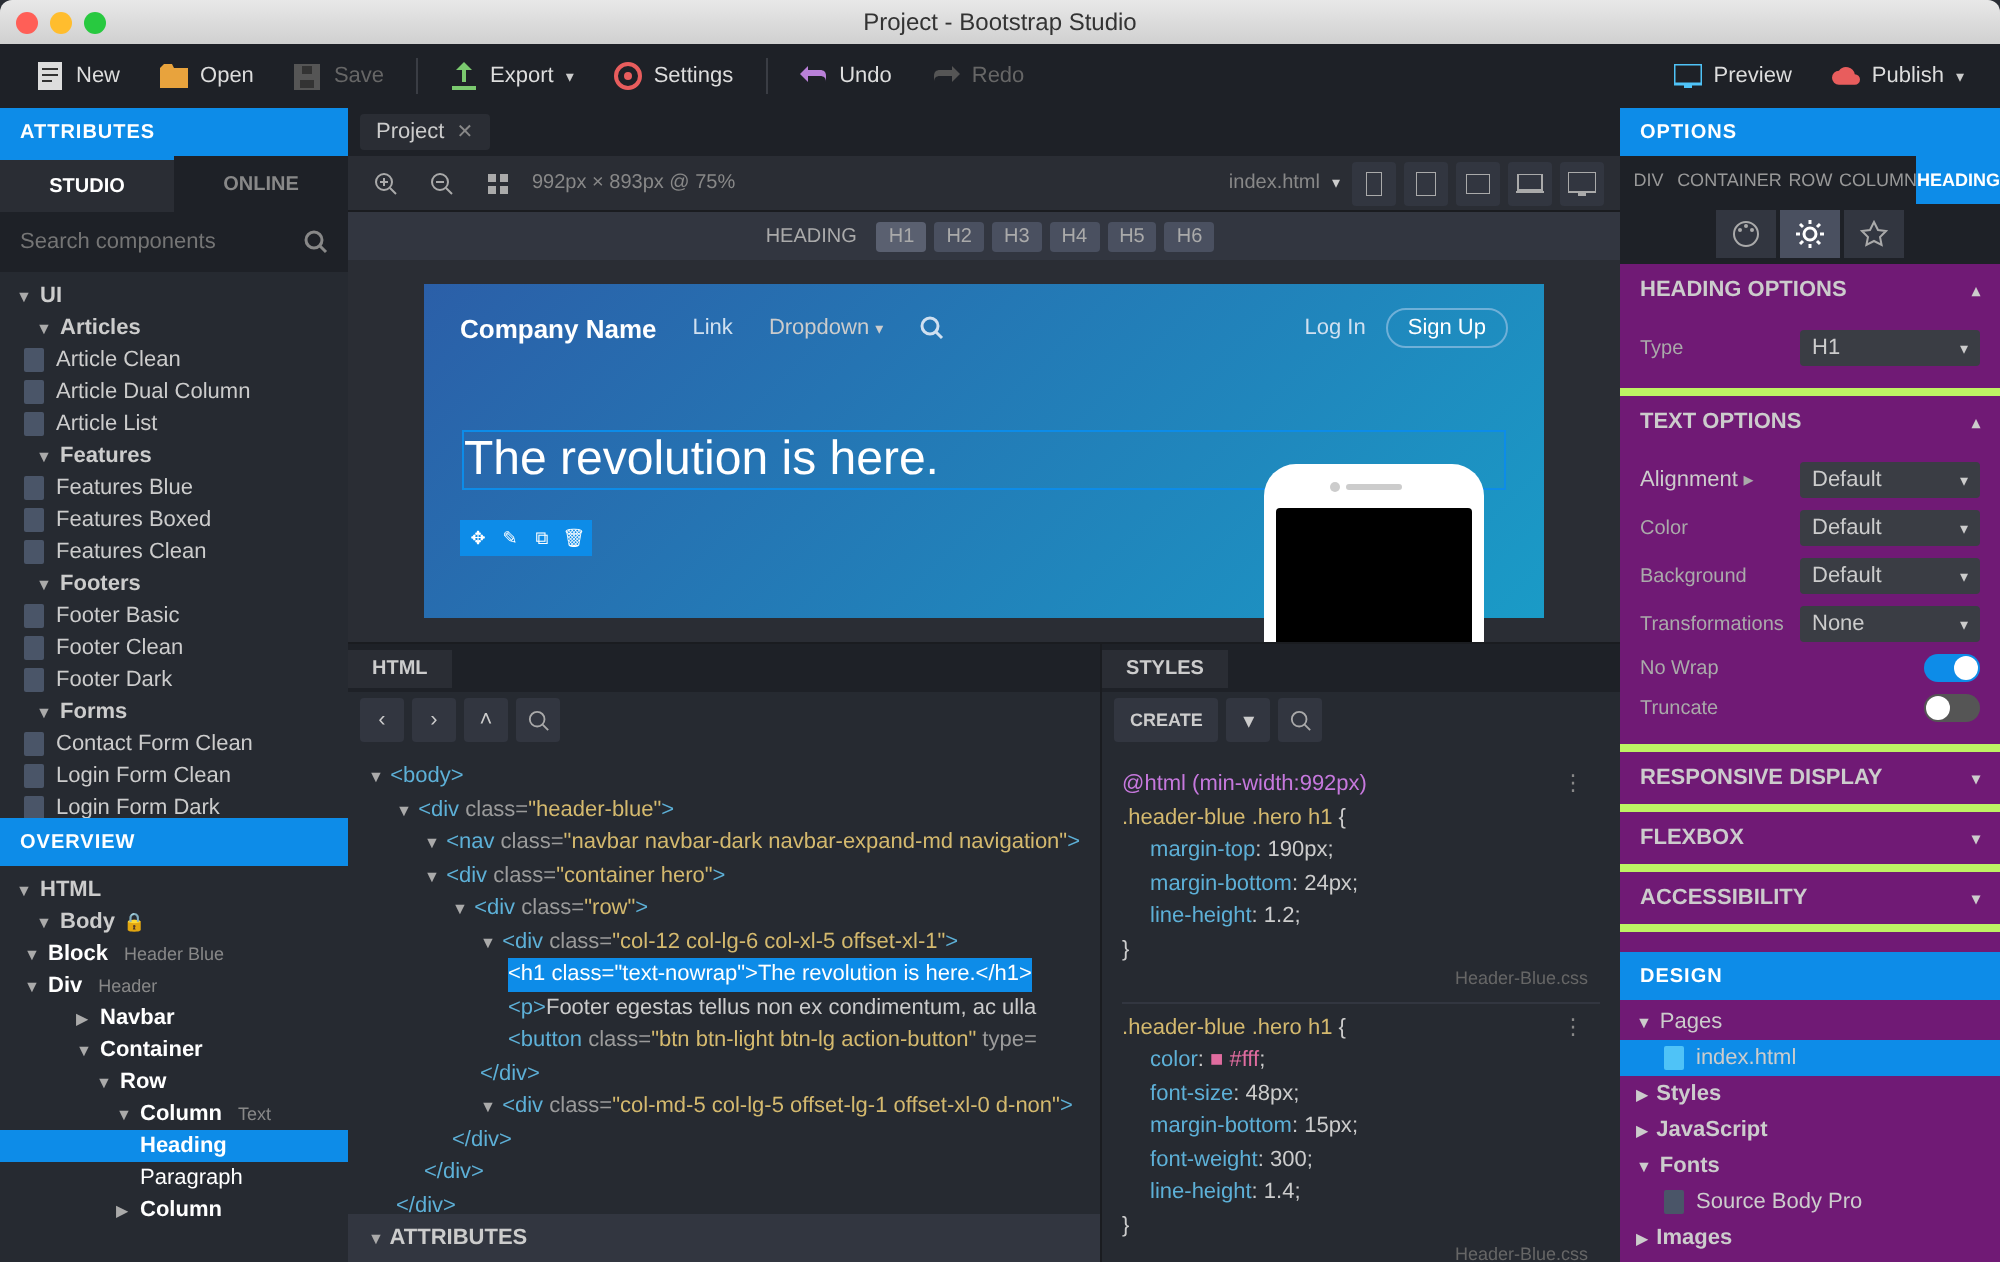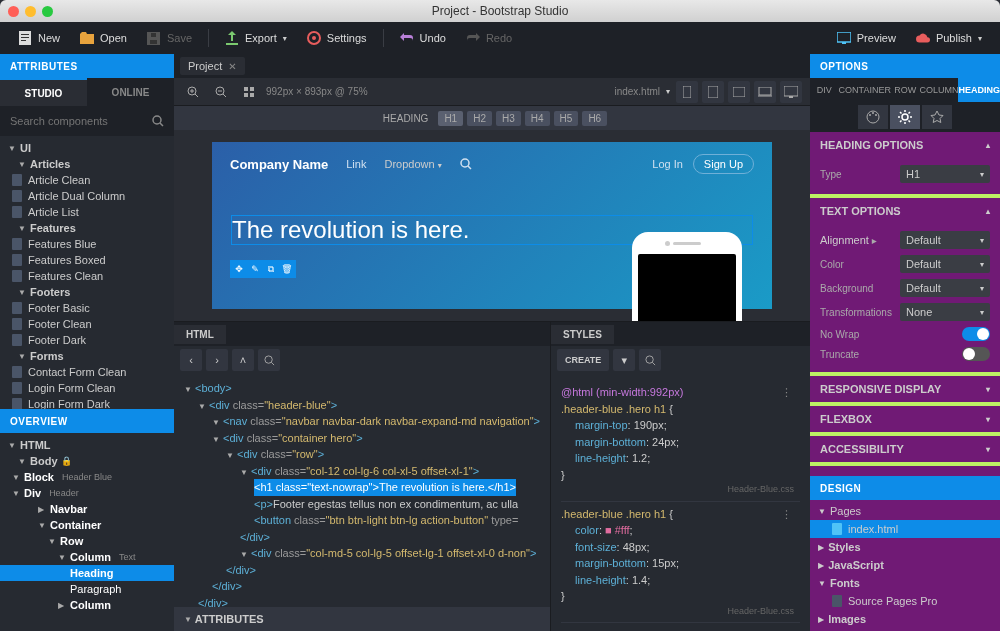--- a/index.html
+++ b/index.html
@@ -511,20 +511,21 @@
               <div class="code-line ci-1"><span class="css-prop">line-height</span>: <span class="css-val">1.2</span>;</div>
               <div class="code-line"><span class="brace">}</span></div>
               <div class="css-src">Header-Blue.css</div>
             </div>
             <div class="css-block">
               <span class="dots">⋮</span>
               <div class="code-line"><span class="css-sel">.header-blue .hero h1</span> <span class="brace">{</span></div>
               <div class="code-line ci-1"><span class="css-prop">color</span>: <span class="hex">■ #fff</span>;</div>
               <div class="code-line ci-1"><span class="css-prop">font-size</span>: <span class="css-val">48px</span>;</div>
               <div class="code-line ci-1"><span class="css-prop">margin-bottom</span>: <span class="css-val">15px</span>;</div>
+              <div class="code-line ci-1"><span class="css-prop">font-weight</span>: <span class="css-val">300</span>;</div>
               <div class="code-line ci-1"><span class="css-prop">line-height</span>: <span class="css-val">1.4</span>;</div>
               <div class="code-line"><span class="brace">}</span></div>
               <div class="css-src">Header-Blue.css</div>
             </div>
           </div>
       </div>
     </div>
   </div>
 
   <div class="right">
@@ -651,21 +652,21 @@
       <div class="dt-item">
           <span class="caret">▶</span>
           <span style="font-weight:700">JavaScript</span>
         </div>
       <div class="dt-item">
           <span class="caret">▼</span>
           <span style="font-weight:700">Fonts</span>
         </div>
       <div class="dt-item" style="padding-left:22px">
           <span class="file-ic"></span>
-          <span>Source Pages Pro</span>
+          <span>Source Body Pro</span>
         </div>
       <div class="dt-item">
           <span class="caret">▶</span>
           <span style="font-weight:700">Images</span>
         </div>
     </div>
   </div>
 </div>
 
 </body></html>

